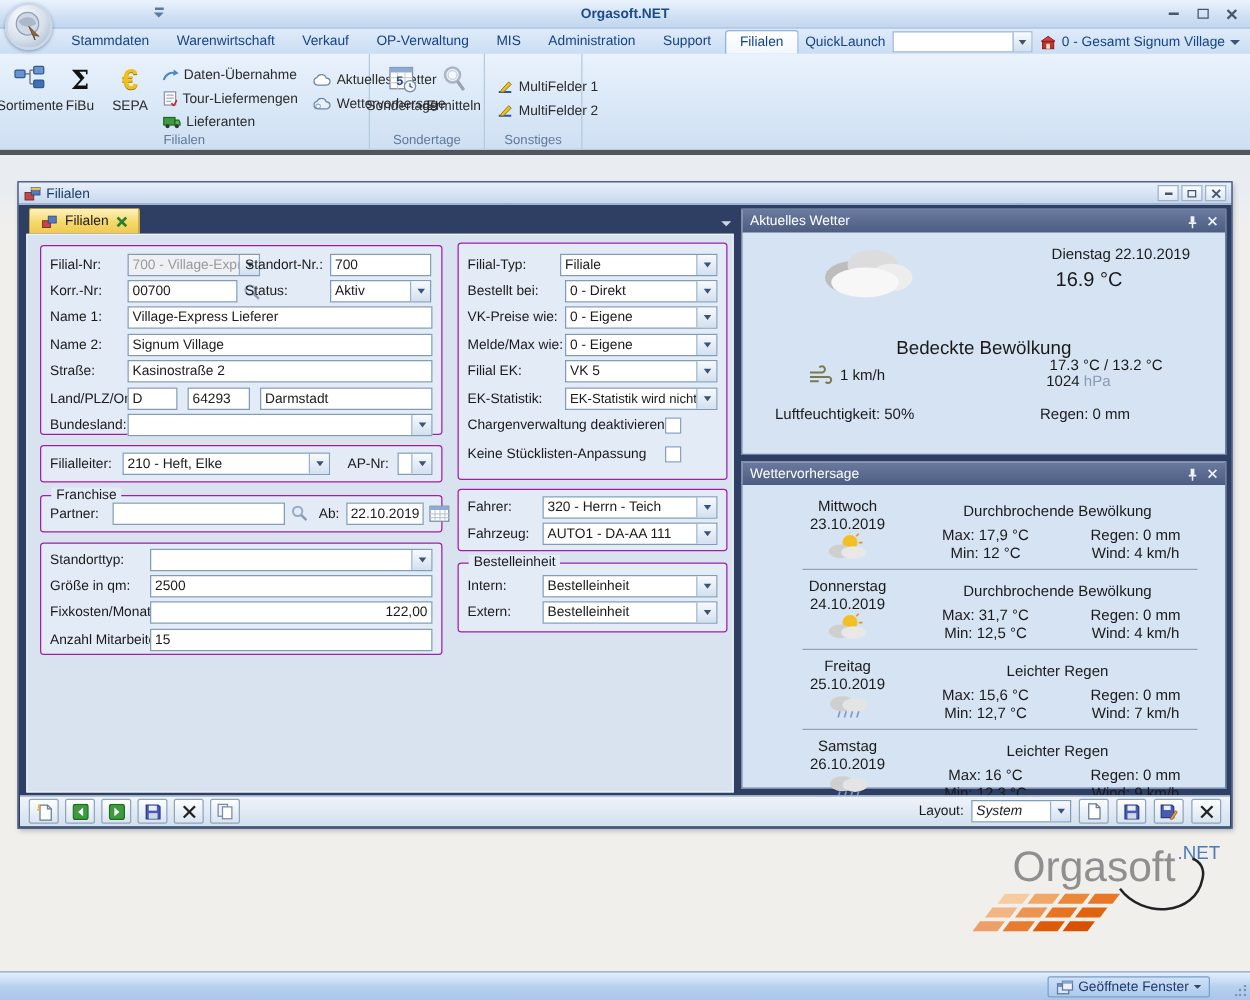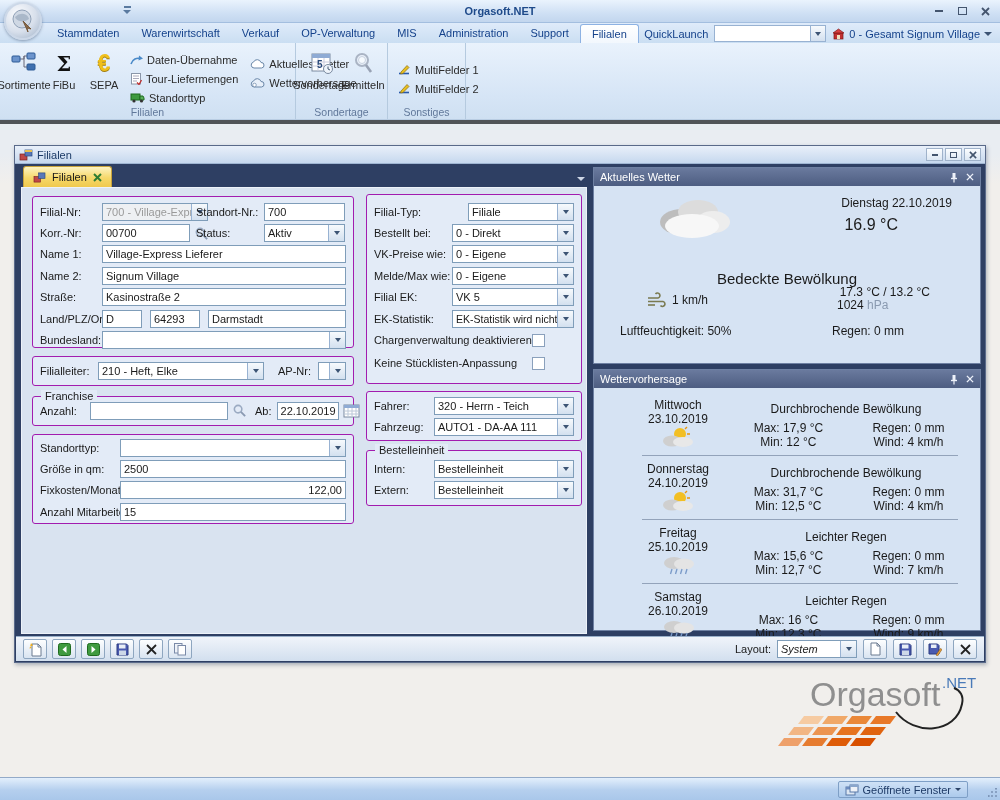--- a/index.html
+++ b/index.html
@@ -245,21 +245,21 @@
         </svg>
         <span>Tour-Liefermengen</span>
       </div>
       <div class="smallbtn">
         <svg width="15" height="11" viewBox="0 0 15 11">
           <rect x="1" y="2" width="9" height="6" fill="#3f9a3f" stroke="#1f6a1f"></rect>
           <path d="M10 4 H13 L14 6 V8 H10 Z" fill="#5ab05a" stroke="#1f6a1f"></path>
           <circle cx="4" cy="9" r="1.6" fill="#333"></circle>
             <circle cx="11.5" cy="9" r="1.6" fill="#333"></circle>
         </svg>
-        <span>Standorttyp</span>
+        <span>Lieferanten</span>
       </div>
     </div>
     <div class="smallcol center">
       <div class="smallbtn">
         <svg width="15" height="10" viewBox="0 0 15 10">
           <path d="M4 9 a3 3 0 0 1 -.5 -5.9 A4 4 0 0 1 11 3.5 a2.6 2.6 0 0 1 .5 5.5 Z" fill="#fff" stroke="#6a87a8"></path>
         </svg>
         <span>Aktuelles Wetter</span>
       </div>
       <div class="smallbtn">
@@ -441,21 +441,21 @@
             <div class="dd-btn">
               <div class="tri-down"></div>
             </div>
         </div>
       </div>
     </div>
 
     <div class="gbox" style="left:10px; top:208px; width:322px; height:30px; display:flex; align-items:center;">
       <span class="legend">Franchise</span>
       <div class="frow grow">
-        <span class="lbl" style="width:50px;">Anzahl:</span>
+        <span class="lbl" style="width:50px;">Partner:</span>
         <div class="txt" style="width:138px;"></div>
         <svg width="15" height="15" viewBox="0 0 16 16" style="margin-left:4px;">
           <circle cx="6.5" cy="6.5" r="4" fill="none" stroke="#9aaac2" stroke-width="1.7"></circle>
           <line x1="9.5" y1="9.5" x2="14" y2="14" stroke="#8a9ab2" stroke-width="2"></line>
         </svg>
         <span class="lbl" style="margin-left:8px;">Ab:</span>
         <div class="txt" style="width:62px; margin-left:5px;">22.10.2019</div>
         <svg width="17" height="15" viewBox="0 0 17 15" style="margin-left:4px;">
           <rect x="1" y="2" width="15" height="12" fill="#fff" stroke="#7a8aa0"></rect>
           <rect x="1" y="2" width="15" height="3" fill="#8fabd4"></rect>
@@ -487,21 +487,21 @@
         <div class="txt grow right">122,00</div>
       </div>
       <div class="frow">
         <span class="lbl" style="width:80px;">Anzahl Mitarbeiter:</span>
         <div class="txt grow">15</div>
       </div>
     </div>
 
     <div class="gbox" style="left:344px; top:6px; width:216px; height:190px; padding-top:6px;">
       <div class="frow">
-        <span class="lbl" style="width:94px;">Filial-Typ:</span>
+        <span class="lbl" style="width:74px;">Filial-Typ:</span>
         <div class="combo grow">
           <span class="cval">Filiale</span>
             <div class="dd-btn">
               <div class="tri-down"></div>
             </div>
         </div>
       </div>
       <div class="frow">
         <span class="lbl" style="width:78px;">Bestellt bei:</span>
         <div class="combo grow">

